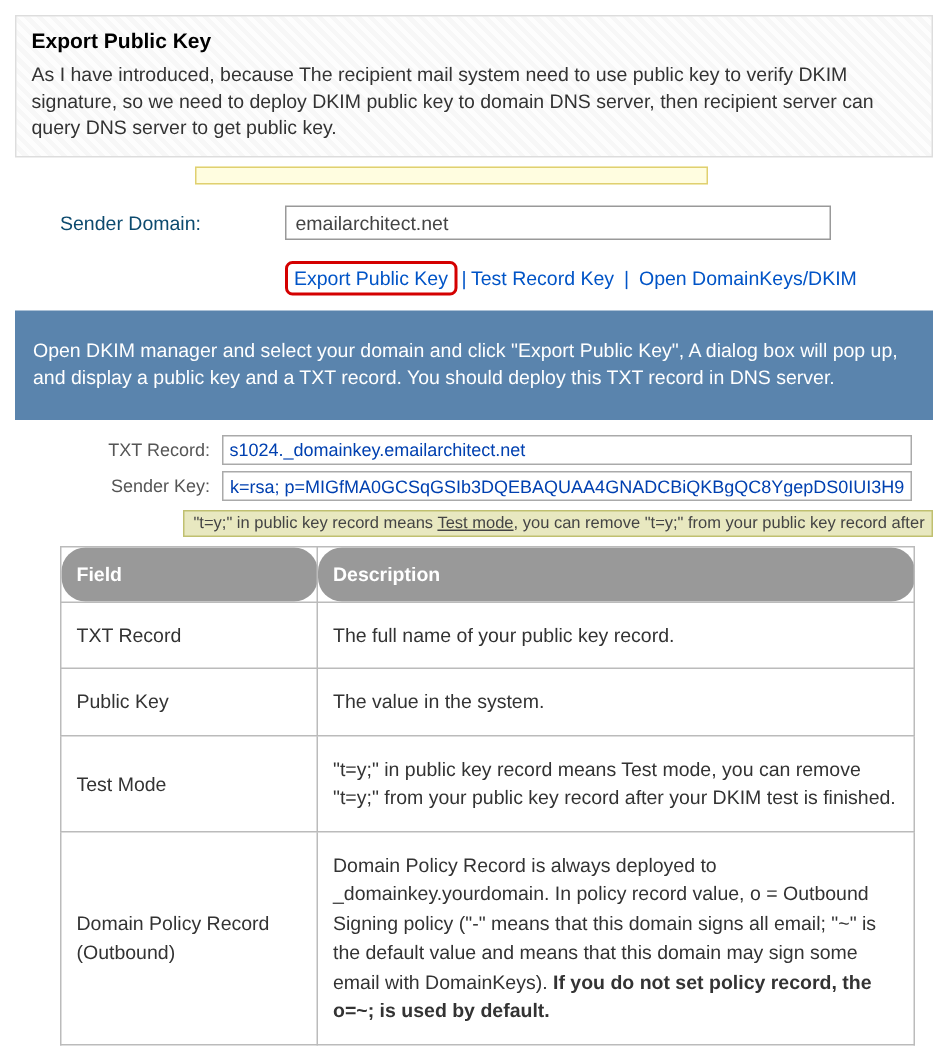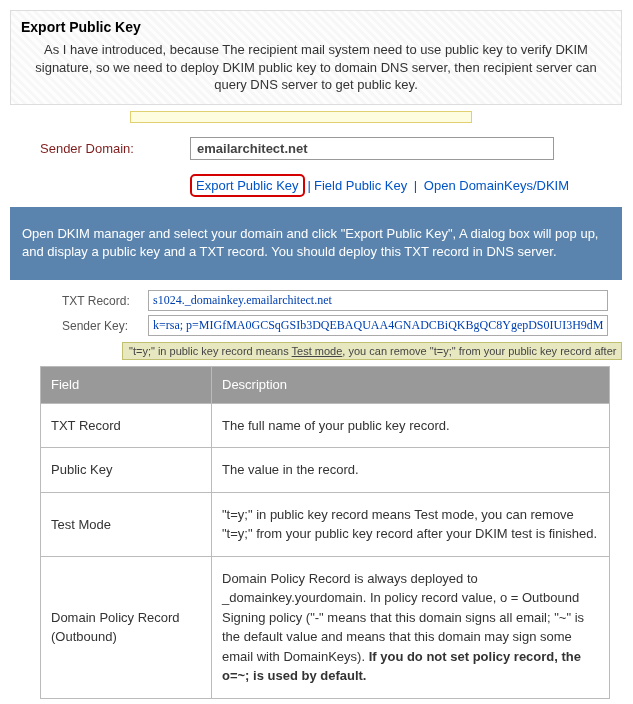--- a/index.html
+++ b/index.html
@@ -19,46 +19,44 @@
   }
   .top-box h3 {
     margin: 0 0 6px 0;
     font-size: 14px;
     font-weight: bold;
     color: #000;
   }
   .top-box p {
     margin: 0;
     line-height: 1.35;
-    text-align: center;
   }
   .yellow-frag {
     border: 1px solid #e0d070;
     background: #fffde0;
     height: 10px;
     margin: 0 150px 0 120px;
   }
   .sender-row {
     display: flex;
     align-items: center;
     margin: 14px 0 14px 30px;
   }
   .sender-label {
     width: 150px;
-    color: #7f1d1d;
+    color: #0c4a6e;
   }
   .text-input {
     flex: 1;
     max-width: 350px;
     border: 1px solid #999;
     padding: 3px 6px;
     font-size: 13px;
     color: #444;
     background: #fff;
-    font-weight: bold;
   }
   .links-row {
     margin: 6px 0 10px 180px;
     font-size: 13px;
   }
   .red-box {
     display: inline-block;
     border: 2px solid #d40000;
     border-radius: 5px;
     padding: 2px 4px;
@@ -81,36 +79,35 @@
   .record-area {
     margin: 10px 0 0 52px;
   }
   .rec-row {
     display: flex;
     align-items: center;
     margin-bottom: 4px;
   }
   .rec-label {
     width: 78px;
-    text-align: left;
+    text-align: right;
     padding-right: 8px;
     color: #555;
     font-size: 12px;
   }
   .rec-input {
     flex: 1;
     max-width: 450px;
     border: 1px solid #aaa;
     padding: 2px 4px;
     font-size: 12px;
     color: #0040b0;
     background: #fff;
     white-space: nowrap;
     overflow: hidden;
-    font-family: Liberation Serif, serif;
   }
   .hint-bar {
     border: 1px solid #c0c070;
     background: #e8e8c0;
     margin: 6px 0 0 60px;
     padding: 2px 6px;
     font-size: 11px;
     color: #444;
     white-space: nowrap;
     overflow: hidden;
@@ -125,22 +122,23 @@
     border: 1px solid #bbb;
     padding: 12px 10px;
     text-align: left;
     vertical-align: middle;
     font-size: 13px;
     line-height: 1.5;
   }
   table.desc th {
     background: #999;
     color: #fff;
-    font-weight: normal;
+    font-weight: bold;
     padding: 8px 10px;
+    border-radius: 16px;
   }
   table.desc td:first-child {
     width: 150px;
     border-radius: 19px;
   }
   table.desc .bold { font-weight: bold; }
   .footer-link {
     text-align: right;
     padding: 16px 30px 0 0;
     font-size: 14px;
@@ -162,21 +160,21 @@
 <div class="yellow-frag"></div>
 
 <div class="sender-row">
   <div class="sender-label">Sender Domain:</div>
   <input class="text-input" type="text" value="emailarchitect.net" style="">
 </div>
 
 <div class="links-row">
   <span class="red-box">
     <span class="blue-link">Export Public Key</span>
-  </span><span class="sep">|</span><span class="blue-link">Field Public Key</span><span class="sep"> | </span><span class="blue-link">Open DomainKeys/DKIM</span>
+  </span><span class="sep">|</span><span class="blue-link">Test Record Key</span><span class="sep"> | </span><span class="blue-link">Open DomainKeys/DKIM</span>
 </div>
 
 <div class="blue-band">Open DKIM manager and select your domain and click "Export Public Key", A dialog box will pop up, and display a public key and a TXT record. You should deploy this TXT record in DNS server.</div>
 
 <div class="record-area">
   <div class="rec-row">
     <div class="rec-label">TXT Record:</div>
     <input class="rec-input" type="text" value="s1024._domainkey.emailarchitect.net" style="">
   </div>
   <div class="rec-row">
@@ -193,21 +191,21 @@
       <tr>
     <th>Field</th>
     <th>Description</th>
   </tr>
   <tr>
     <td>TXT Record</td>
     <td>The full name of your public key record.</td>
   </tr>
   <tr>
     <td>Public Key</td>
-    <td>The value in the record.</td>
+    <td>The value in the system.</td>
   </tr>
   <tr>
     <td>Test Mode</td>
     <td>"t=y;" in public key record means Test mode, you can remove "t=y;" from your public key record after your DKIM test is finished.</td>
   </tr>
   <tr>
     <td>Domain Policy Record (Outbound)</td>
     <td>
       <span>Domain Policy Record is always deployed to _domainkey.yourdomain. In policy record value, o = Outbound Signing policy ("-" means that this domain signs all email; "~" is the default value and means that this domain may sign some email with DomainKeys). </span><span class="bold">If you do not set policy record, the o=~; is used by default.</span>
     </td>

